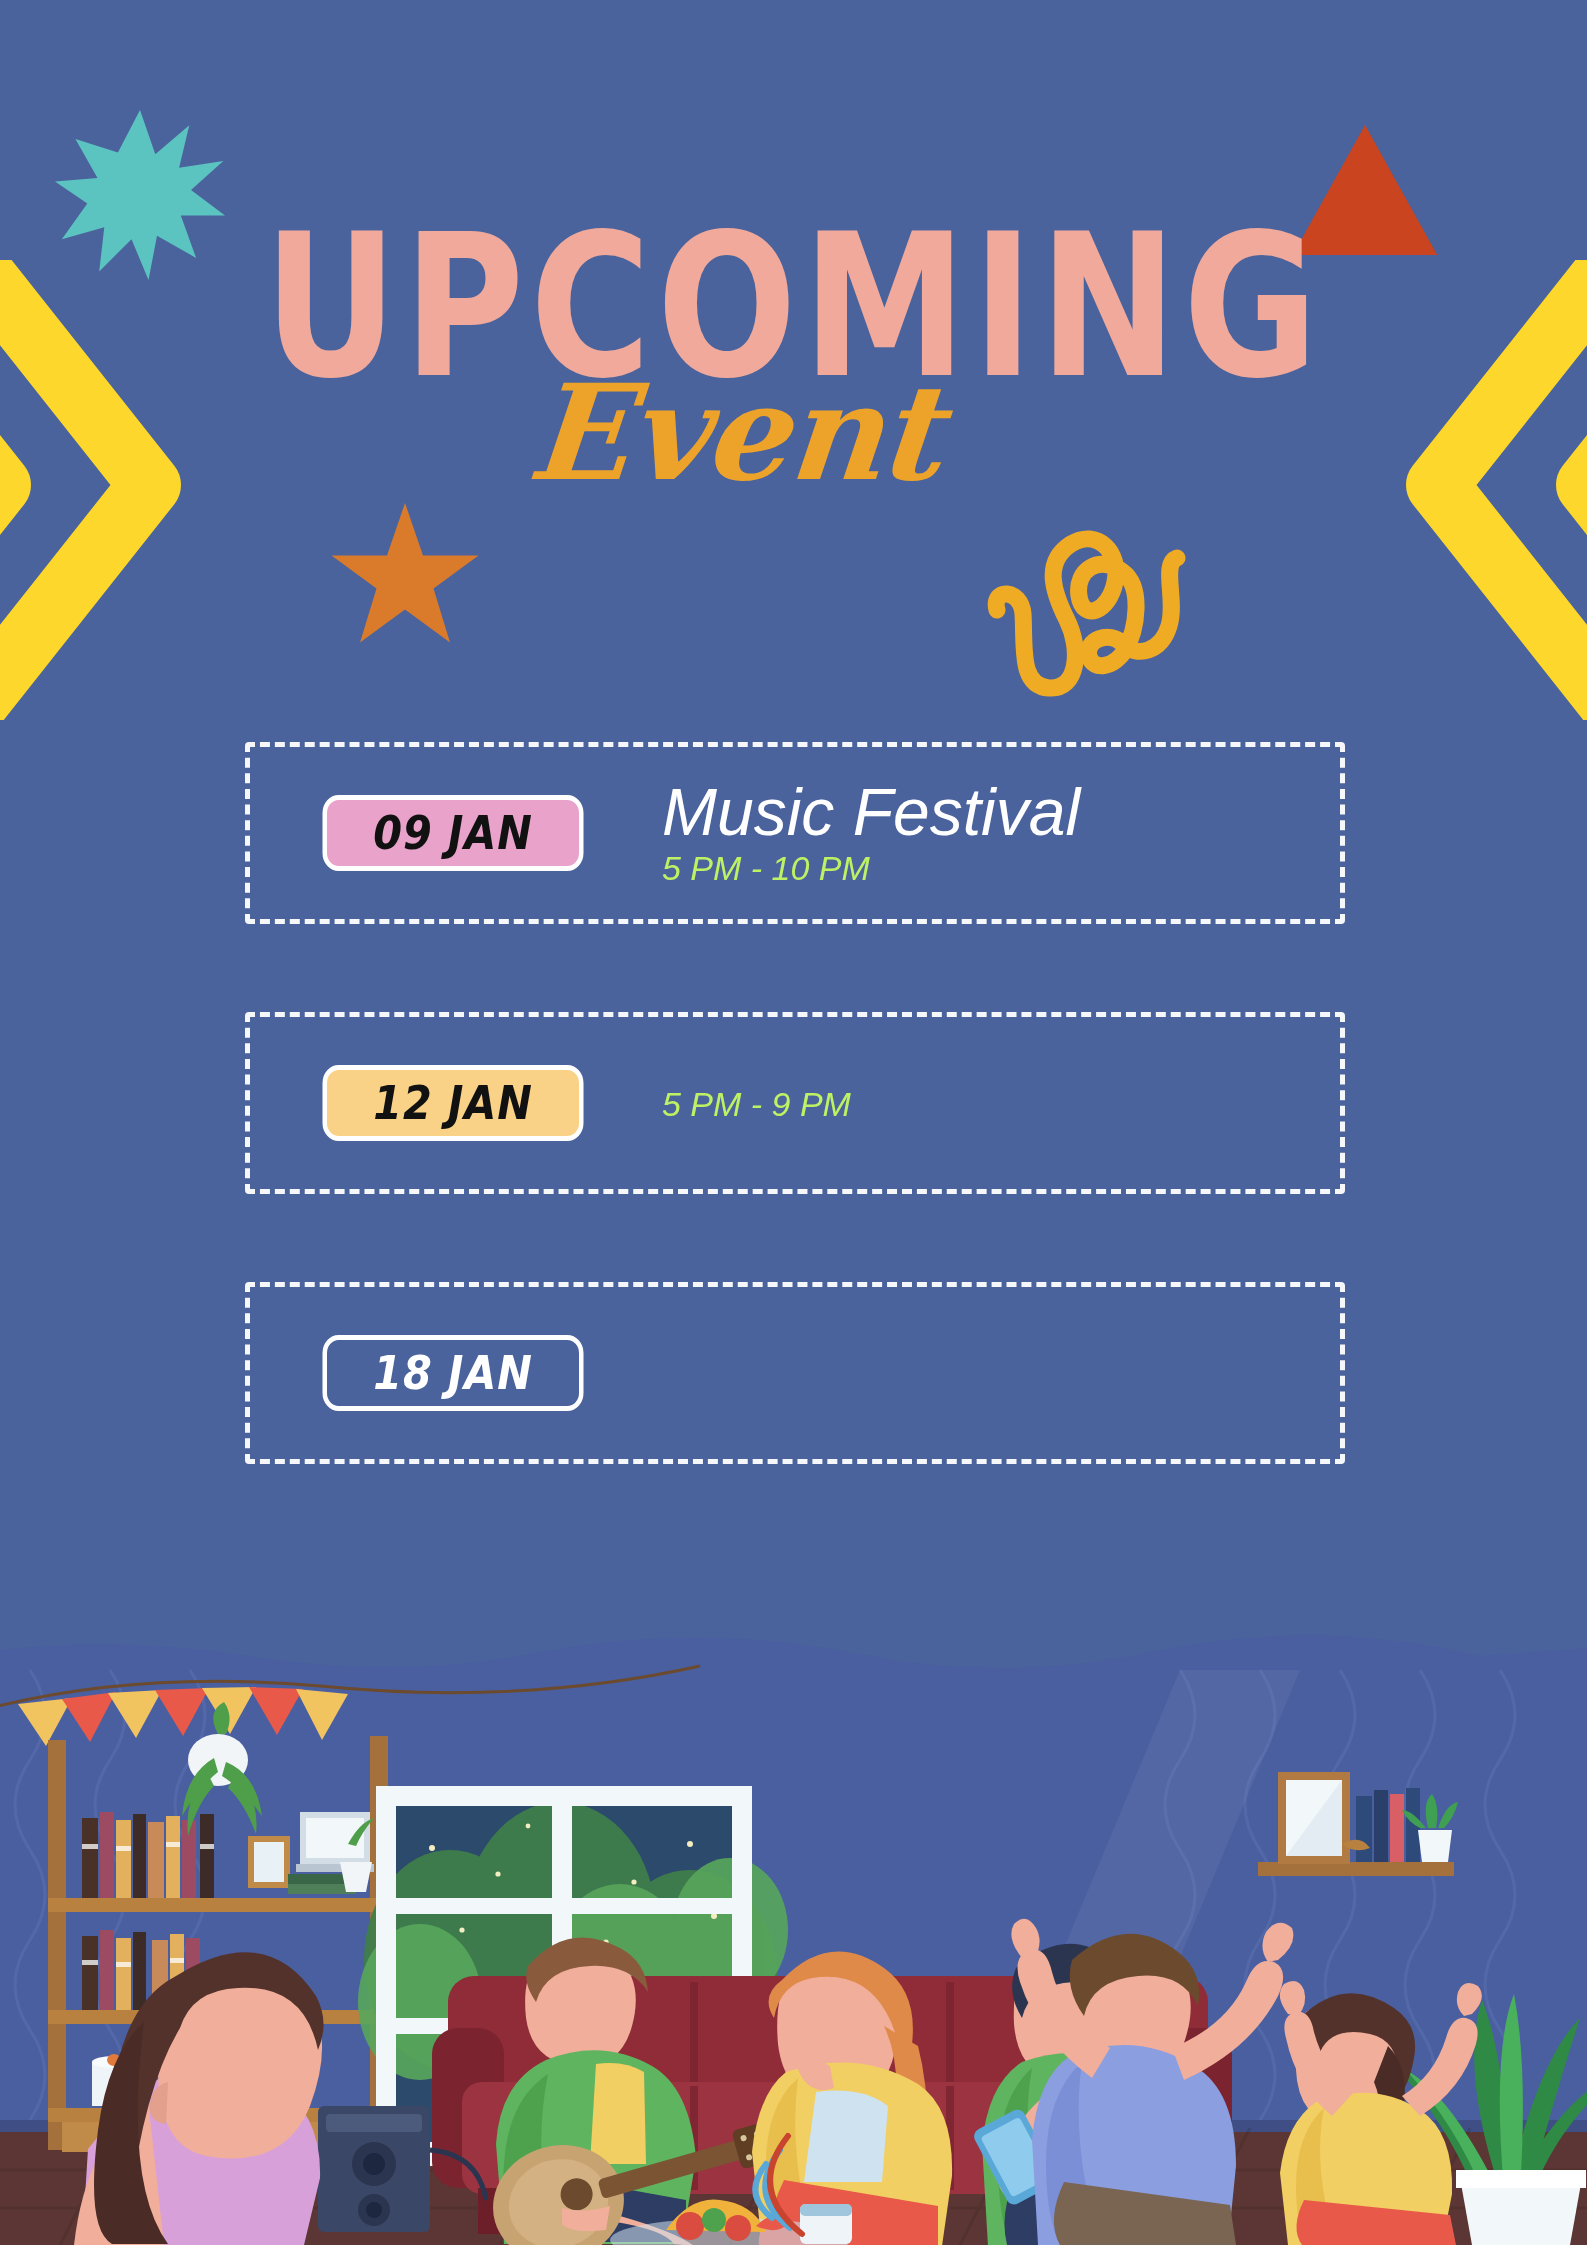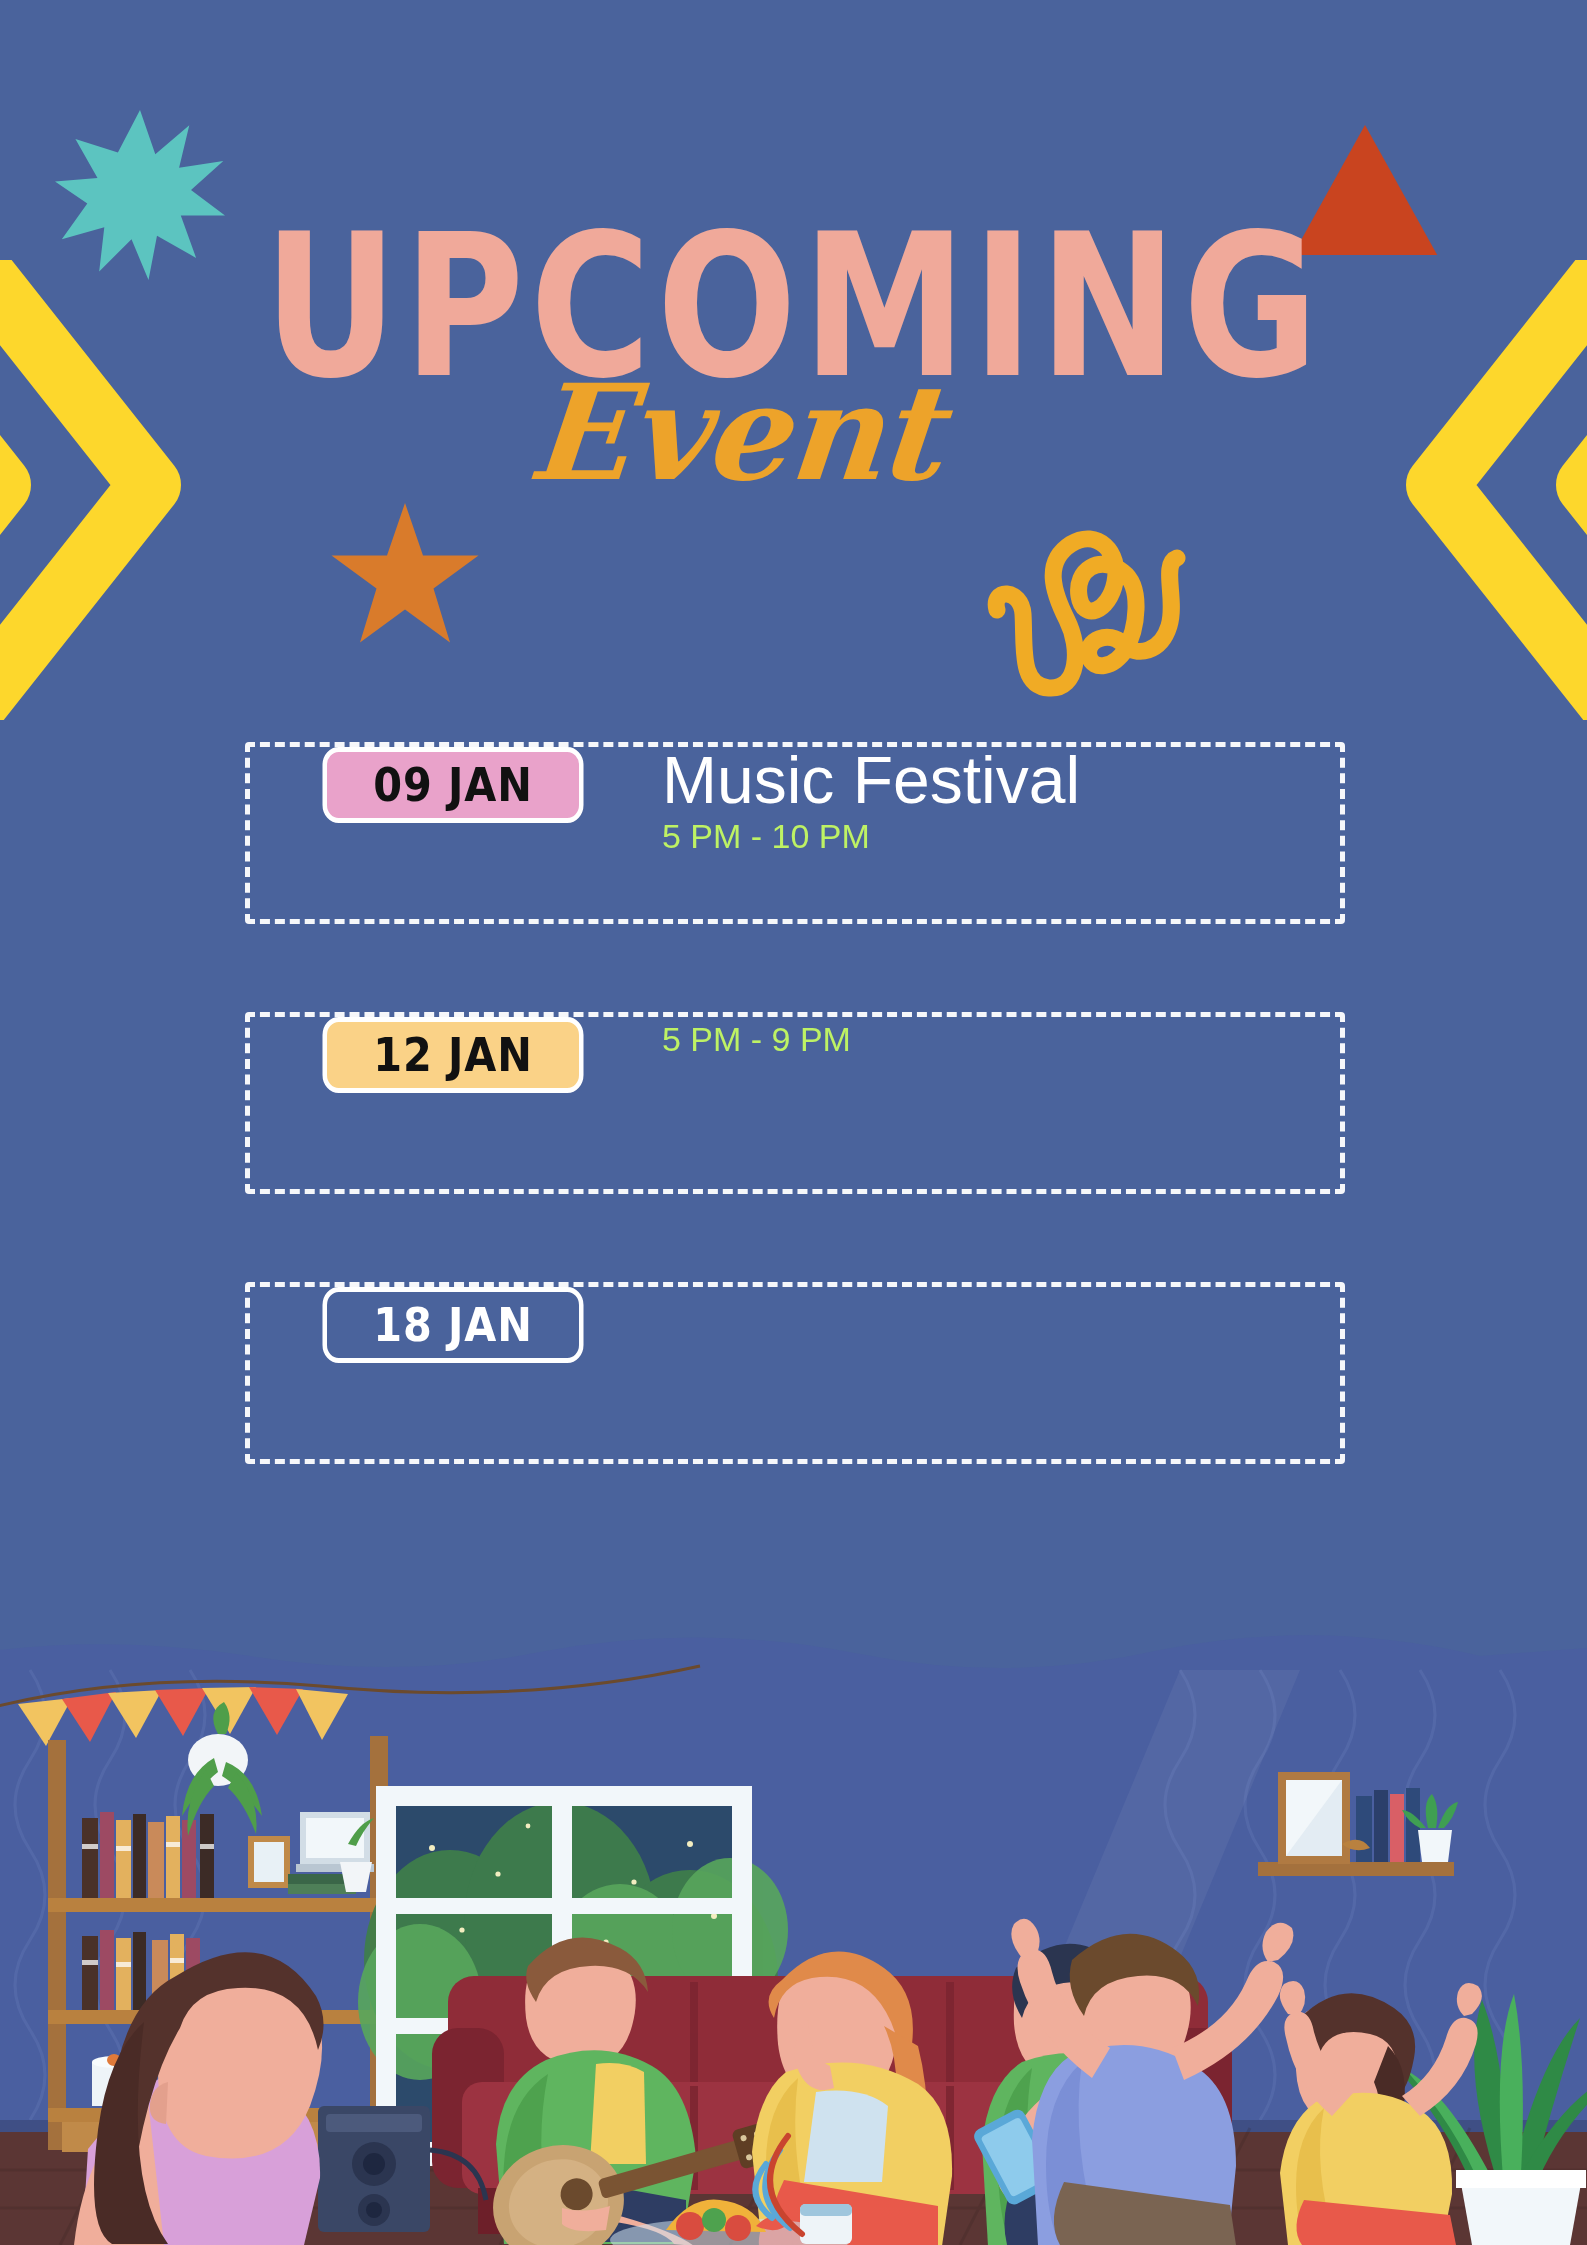--- a/index.html
+++ b/index.html
@@ -68,22 +68,24 @@
     left:245px;
     top:742px;
     width:1100px;
   }
   .event-card{
     position:relative;
     border:5px dashed rgba(255,255,255,.95);
     border-radius:4px;
     height:182px;
     display:flex;
+    align-items:center;
     padding-left:58px;
     margin-bottom:88px;
+    font-style:italic;
   }
   .event-card:last-child{margin-bottom:0;}
 
   .date-badge{
     flex:0 0 auto;
     width:290px;
     height:76px;
     border-radius:18px;
     border:5px solid #ffffff;
     display:flex;

